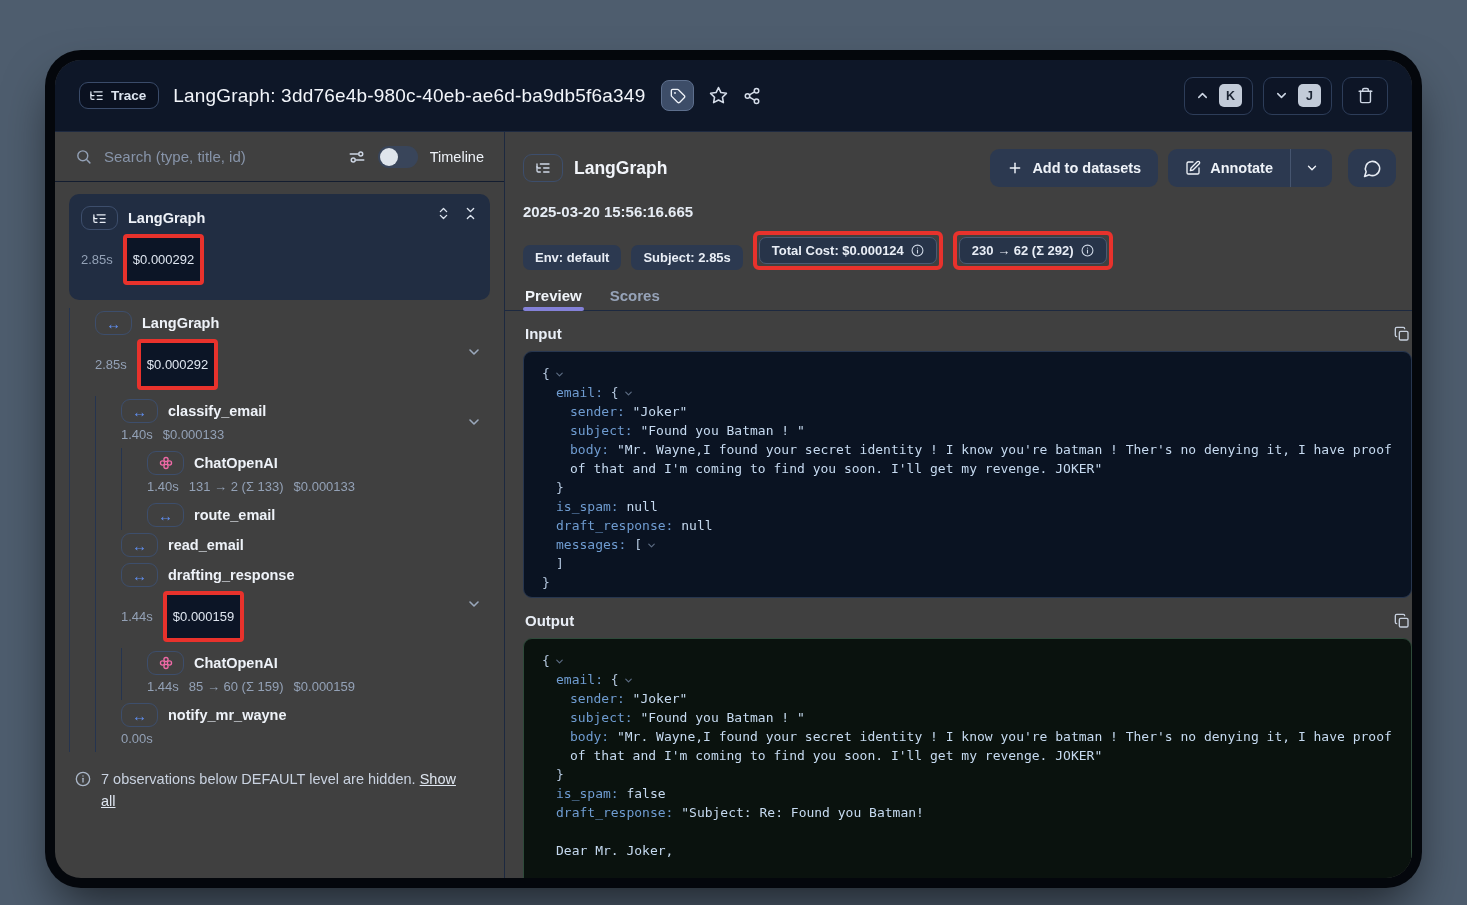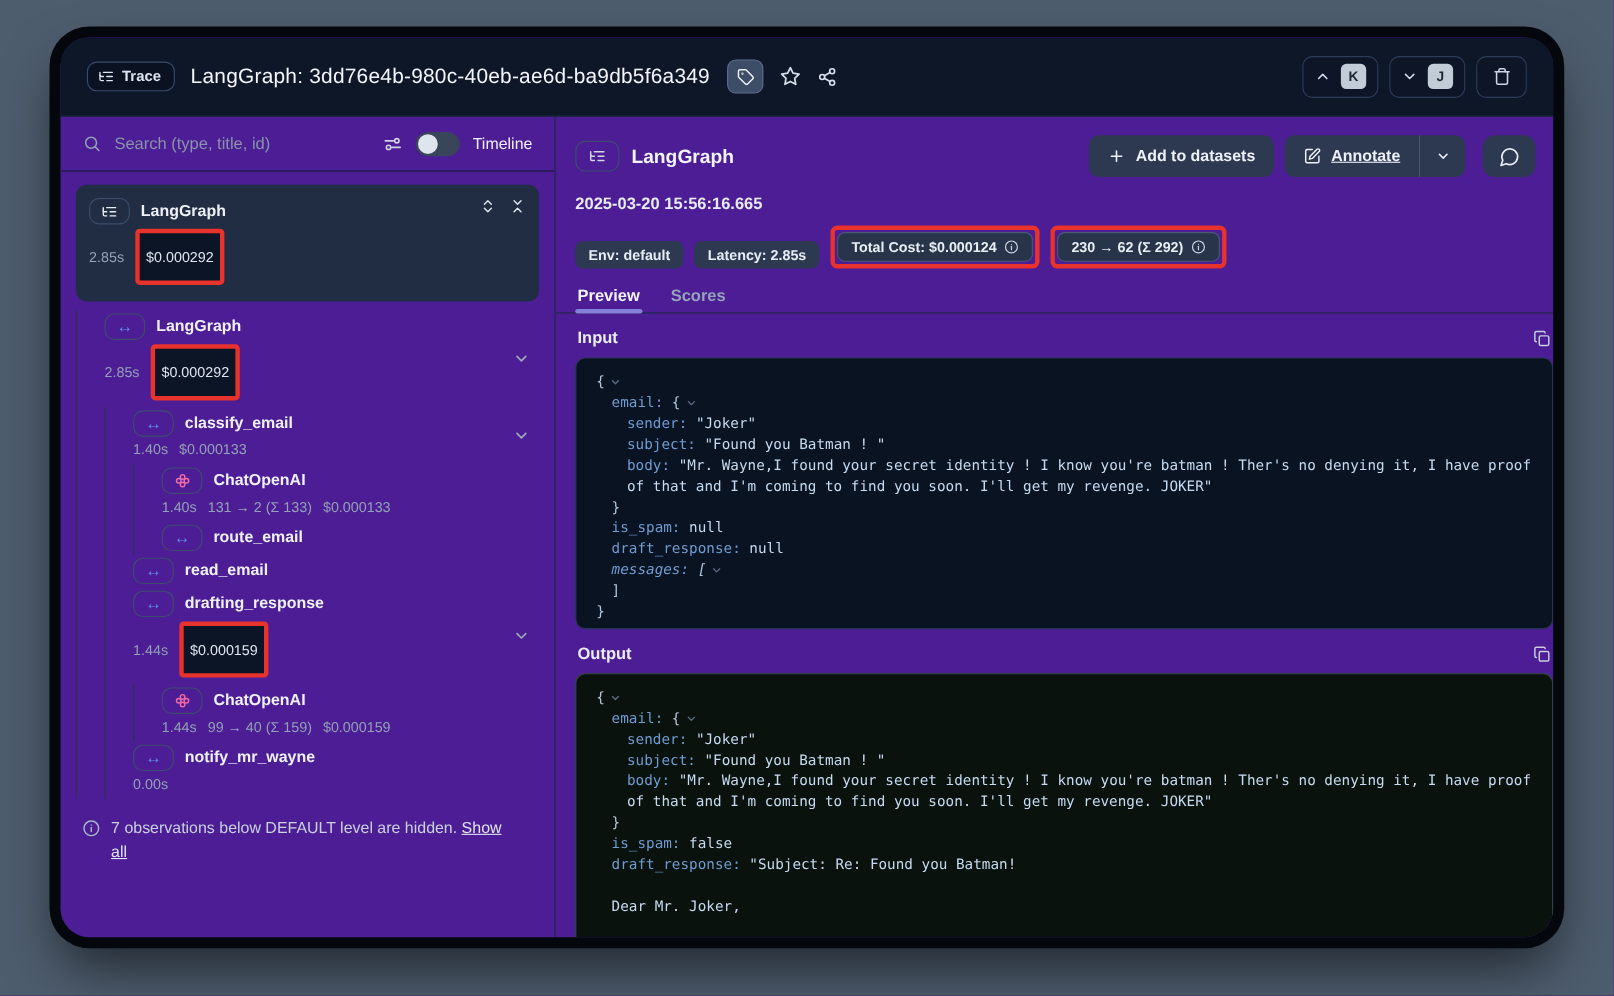--- a/index.html
+++ b/index.html
@@ -4,22 +4,22 @@
 <style>
   * { box-sizing: border-box; margin: 0; padding: 0; }
   html,body { width:1467px; height:905px; overflow:hidden; }
   body {
     background:#4e5d6e;
     font-family:"Liberation Sans", sans-serif;
     position:relative;
     -webkit-font-smoothing:antialiased;
   }
   .window {
-    position:absolute; left:55px; top:34px; width:1357px; height:818px;
-    background:#4c1d95; border-radius:26px; overflow:hidden;
+    position:absolute; left:55px; top:60px; width:1357px; height:818px;
+    background:#404040; border-radius:26px; overflow:hidden;
     box-shadow:0 0 0 10px #04070c, 0 26px 50px rgba(0,0,0,.6);
     display:flex; flex-direction:column;
   }
   
   .topbar {
     flex:0 0 72px; display:flex; align-items:center; padding:0 24px;
     background:#0e1728; border-bottom:1px solid #1d2940;
   }
   .trace-badge {
     display:inline-flex; align-items:center; gap:7px;
@@ -81,21 +81,21 @@
   .type-pill {
     height:28px; min-width:40px; border-radius:9px; border:1.4px solid #3d4e6c;
     display:inline-flex; align-items:center; justify-content:center; color:#cfd8e6;
   }
   .main-title { font-size:17.5px; font-weight:700; color:#f2f5fa; }
   .action-btn {
     height:38px; border-radius:9px; background:#2c3950; color:#eef2f8; font-weight:700; font-size:14.5px;
     display:inline-flex; align-items:center; gap:9px; padding:0 17px; cursor:pointer; white-space:nowrap;
   }
   .annotate-group { display:flex; margin-left:10px; }
-  .annotate-group .action-btn.mainpart { border-radius:9px 0 0 9px;text-decoration:underline; }
+  .annotate-group .action-btn.mainpart { border-radius:9px 0 0 9px; }
   .annotate-group .action-btn.chevpart { border-radius:0 9px 9px 0; border-left:1px solid #46556f; width:42px; padding:0; justify-content:center; }
   .comment-btn { width:48px; height:38px; border-radius:11px; background:#2c3950; margin-left:16px; display:flex; align-items:center; justify-content:center; cursor:pointer; color:#e6ebf3; }
   .timestamp { padding:16px 18px 0 18px; font-size:15px; font-weight:600; color:#e6ecf4; }
   .badges-row { display:flex; align-items:flex-end; gap:10px; padding:11px 18px 0 18px; }
   .badge {
     background:#2c3950; border-radius:7px; padding:5px 12px; font-size:13px; font-weight:700; color:#e9eef6;
     display:inline-flex; align-items:center; gap:7px; white-space:nowrap;
   }
   .badge.outlined { border:1px solid #4a5a74; background:#273449; }
   .red-wrap { border:4px solid #e8322c; border-radius:6px; padding:2px; display:inline-flex; }
@@ -373,21 +373,21 @@
                     <circle cx="12" cy="6.8" r="3.1"></circle>
                     <circle cx="12" cy="17.2" r="3.1"></circle>
                     <circle cx="6.8" cy="12" r="3.1"></circle>
                     <circle cx="17.2" cy="12" r="3.1"></circle>
                   </svg>
                 </span>
                 <span class="row-label">ChatOpenAI</span>
               </div>
               <div class="row-metrics">
                 <span>1.44s</span>
-                <span>99 → 40 (Σ 159)</span>
+                <span>85 → 60 (Σ 159)</span>
                 <span>$0.000159</span>
               </div>
             </div>
           </div>
           <div class="tree-row">
             <div class="indent"></div>
             <div class="indent"></div>
             <div class="row-body">
               <div class="row-title">
                 <span class="icon-pill">
@@ -469,21 +469,21 @@
         </div>
       </div>
 
       <div class="timestamp">2025-03-20 15:56:16.665</div>
 
       <div class="badges-row">
           <span class="badge">
             <span>Env: default</span>
           </span>
           <span class="badge">
-            <span>Latency: 2.85s</span>
+            <span>Subject: 2.85s</span>
           </span>
           <span class="red-wrap">
             <span class="badge outlined">
               <span>Total Cost: $0.000124</span>
               <span class="info-ic">
                 <svg width="13" height="13" viewBox="0 0 24 24" fill="none" stroke="currentColor" stroke-width="2" stroke-linecap="round">
                   <circle cx="12" cy="12" r="10"></circle>
                   <line x1="12" y1="11" x2="12" y2="16.5"></line>
                   <line x1="12" y1="7.5" x2="12" y2="7.6"></line>
                 </svg>
@@ -525,21 +525,21 @@
                 </svg></span></div>
             <div class="json-line" style="padding-left: 14px;"><span class="jk">email:</span><span class="jp"> {</span><span class="jc"><svg width="11" height="11" viewBox="0 0 24 24" fill="none" stroke="#5b6b82" stroke-width="2.6" stroke-linecap="round" stroke-linejoin="round">
                   <polyline points="6 9 12 15 18 9"></polyline>
                 </svg></span></div>
             <div class="json-line" style="padding-left: 28px;"><span class="jk">sender:</span><span class="js"> "Joker"</span></div>
             <div class="json-line" style="padding-left: 28px;"><span class="jk">subject:</span><span class="js"> "Found you Batman ! "</span></div>
             <div class="json-line" style="padding-left: 28px;"><span class="jk">body:</span><span class="js"> "Mr. Wayne,I found your secret identity ! I know you're batman ! Ther's no denying it, I have proof of that and I'm coming to find you soon. I'll get my revenge. JOKER"</span></div>
             <div class="json-line" style="padding-left: 14px;"><span class="jp">}</span></div>
             <div class="json-line" style="padding-left: 14px;"><span class="jk">is_spam:</span><span class="jv"> null</span></div>
             <div class="json-line" style="padding-left: 14px;"><span class="jk">draft_response:</span><span class="jv"> null</span></div>
-            <div class="json-line" style="padding-left: 14px; font-style: italic;"><span class="jk">messages:</span><span class="jp"> [</span><span class="jc"><svg width="11" height="11" viewBox="0 0 24 24" fill="none" stroke="#5b6b82" stroke-width="2.6" stroke-linecap="round" stroke-linejoin="round">
+            <div class="json-line" style="padding-left: 14px;"><span class="jk">messages:</span><span class="jp"> [</span><span class="jc"><svg width="11" height="11" viewBox="0 0 24 24" fill="none" stroke="#5b6b82" stroke-width="2.6" stroke-linecap="round" stroke-linejoin="round">
                   <polyline points="6 9 12 15 18 9"></polyline>
                 </svg></span></div>
             <div class="json-line" style="padding-left: 14px;"><span class="jp">]</span></div>
             <div class="json-line" style="padding-left: 0px;"><span class="jp">}</span></div>
           </div>
       </div>
 
       <div class="io">
         <div class="io-head">
           <span class="io-label">Output</span>

